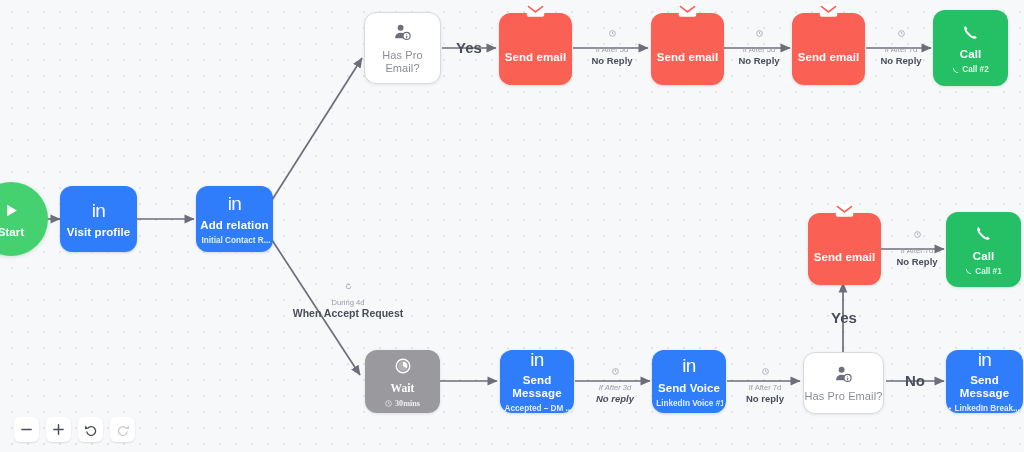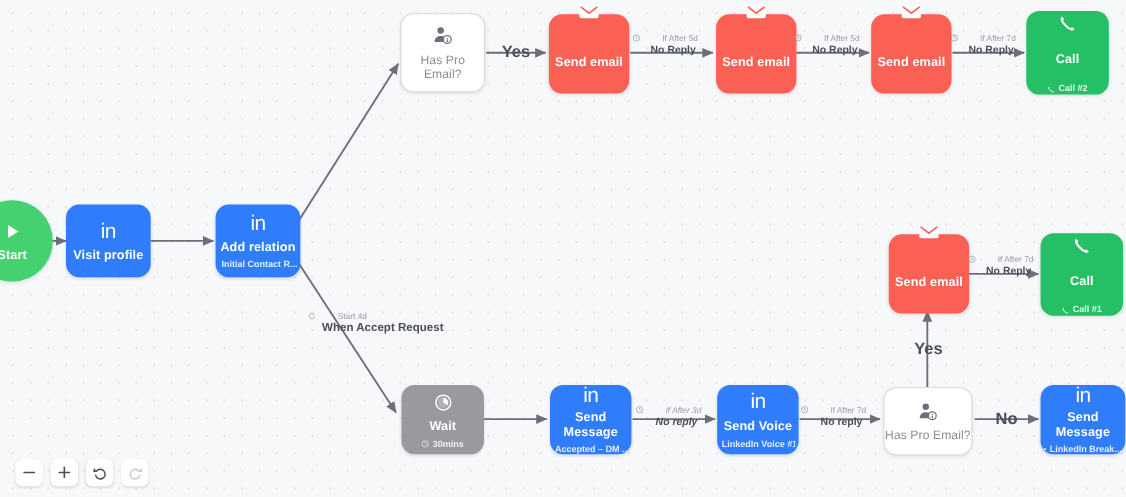--- a/index.html
+++ b/index.html
@@ -47,22 +47,22 @@
     margin-top: 4px;
     display: flex; align-items: center; justify-content: center;
     gap: 3px;
     line-height: 10px;
     max-width: 92%;
     white-space: nowrap;
     overflow: hidden;
   }
   .node.blue   { background: #2f7dfb; color: #fff; box-shadow: 0 1px 3px rgba(40,70,120,.18); }
   .node.red    { background: #fb6055; color: #fff; box-shadow: 0 1px 3px rgba(120,50,50,.15); gap: 28px; }
-  .node.green  { background: #25c065; color: #fff; box-shadow: 0 1px 3px rgba(30,110,60,.15); justify-content: space-between; }
-  .node.gray   { background: #9a9a9e; color: #fff; box-shadow: 0 1px 3px rgba(70,70,80,.15); }
+  .node.green  { background: #25c065; color: #fff; box-shadow: 0 1px 3px rgba(30,110,60,.15); }
+  .node.gray   { background: #9a9a9e; color: #fff; box-shadow: 0 1px 3px rgba(70,70,80,.15); font-family: Liberation Serif, serif; }
   .node.white  { background: #ffffff; color: #8b8d96; border: 1.4px solid #d8dade; box-shadow: 0 1px 3px rgba(70,70,90,.10); }
   .node.blue .n-sub, .node.red .n-sub, .node.green .n-sub, .node.gray .n-sub { color: rgba(255,255,255,.86); }
   .node.white .n-title { color: #8b8d96; font-weight: normal; font-size: 11px; }
 
   .node.start {
     border-radius: 50%;
     background: #45d16f;
     color: #fff;
     box-shadow: 0 1px 4px rgba(30,130,70,.2);
   }
@@ -73,22 +73,23 @@
   
   .elabel {
     position: absolute;
     text-align: center;
     user-select: none;
     white-space: nowrap;
   }
   .elabel .cond {
     font-size: 7.6px;
     color: #9a9ca6;
-    display: flex; align-items: center; gap: 20px;
+    display: flex; align-items: center; justify-content: center; gap: 8px;
     line-height: 9px;
+    flex-direction: column;
   }
   .elabel .main {
     font-size: 9.5px;
     font-weight: bold;
     color: #4a4d5a;
     line-height: 11px;
     margin-top: 1px;
   }
   .elabel.simple .main { font-size: 15px; }
   .elabel.big .main { font-size: 10.5px; }
@@ -351,21 +352,21 @@
     </div>
   </div>
 
 
   <div class="elabel big" style="left:280px; top:283px; width:136px;">
     <div class="cond">
       <svg width="7" height="7" viewBox="0 0 18 18">
           <path d="M15,9 A6,6 0 1 1 12.2,3.9" stroke="#9a9ca6" stroke-width="1.9" fill="none"></path>
           <path d="M12.6,1.2 L13.2,4.6 L9.8,4.4 z" fill="#9a9ca6"></path>
         </svg>
-      <span>Start 4d</span>
+      <span>During 4d</span>
     </div>
     <div class="main">When Accept Request</div>
   </div>
 
   <div class="elabel simple" style="left:443px; top:41px; width:52px;">
     <div class="main">Yes</div>
   </div>
 
   <div class="elabel" style="left:575px; top:30px; width:74px;">
     <div class="cond">

